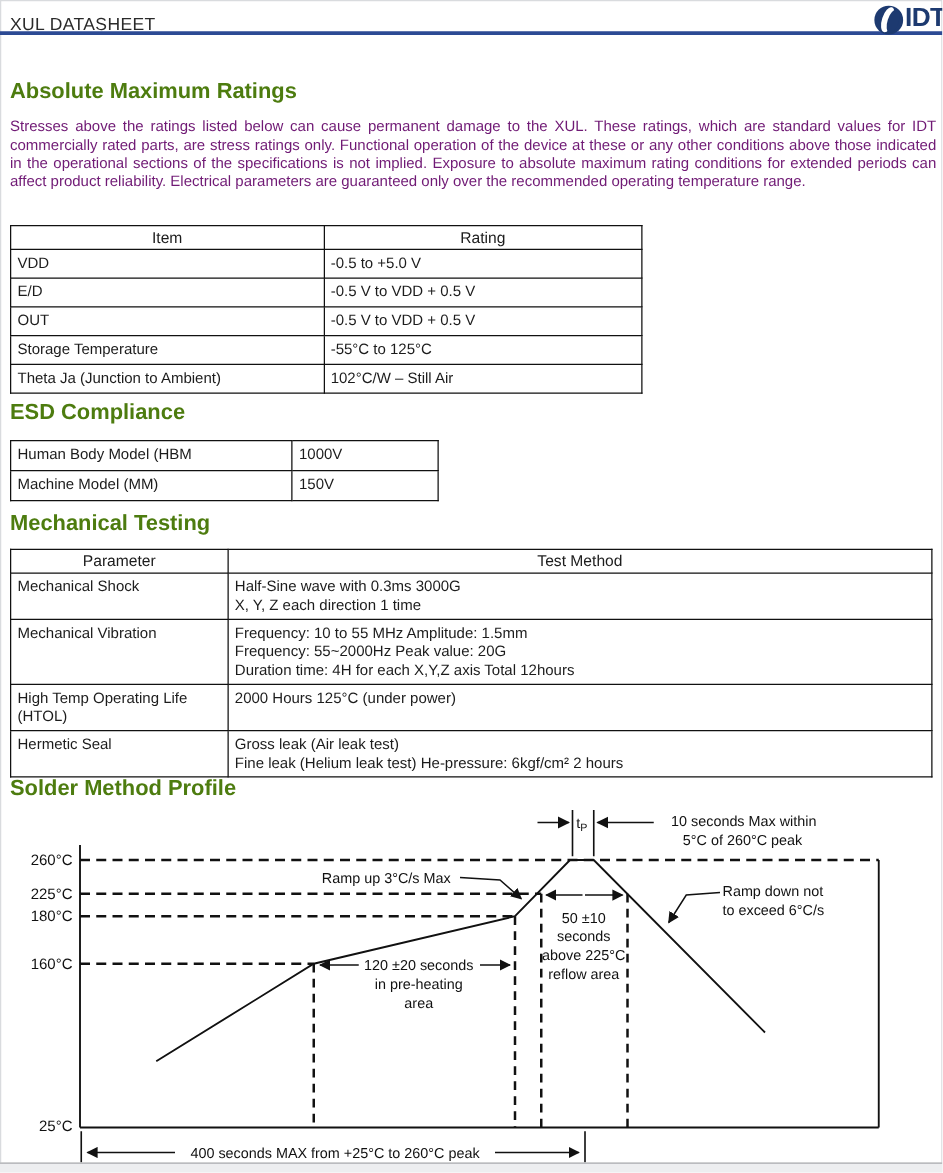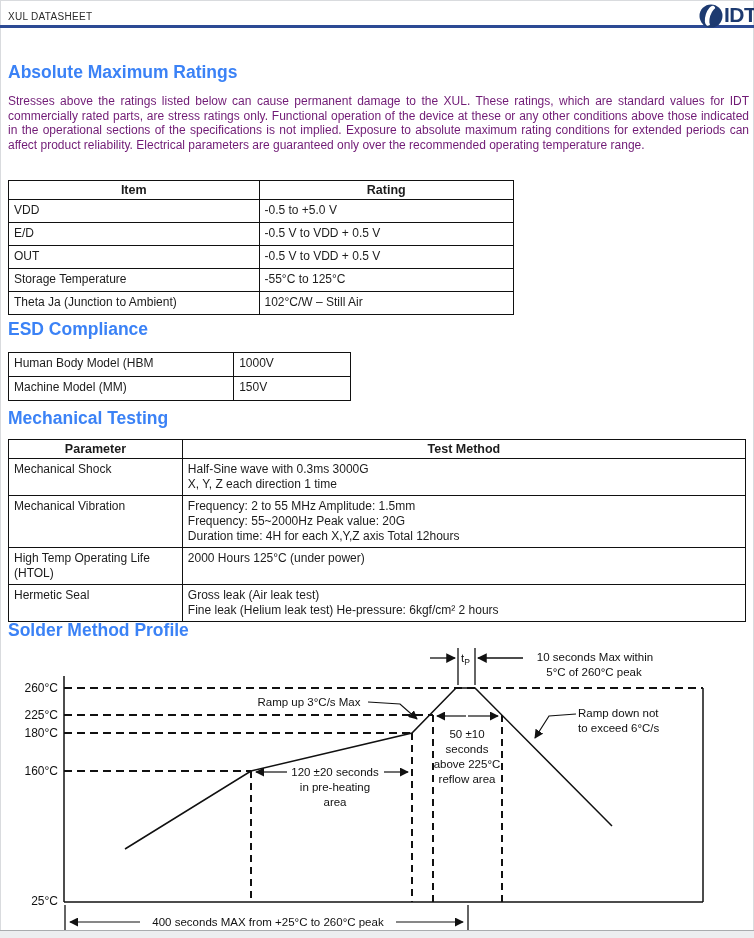--- a/index.html
+++ b/index.html
@@ -2,39 +2,39 @@
 <html><head>
 <meta charset="utf-8">
 <style>
   html,body { margin:0; padding:0; background:#fff; }
   .page {
     position:relative; width:754px; height:938px; overflow:hidden;
     background:#fff; font-family:"Liberation Sans", sans-serif; color:#1c1c1c;
     box-shadow: inset 0 0 0 1px #d9dbde;
   }
   .doc-title {
-    position:absolute; left:8px; top:11px; font-size:10px; letter-spacing:.3px;
+    position:absolute; left:8px; top:11px; font-size:14px; letter-spacing:.3px;
     color:#2a2a2a;
   }
   .header-rule { position:absolute; left:0; top:25px; width:754px; height:3px; }
   .logo { position:absolute; left:698px; top:3px; width:70px; height:26px; }
   .logo-text {
     position:absolute; left:26px; top:0px; font-size:21px; font-weight:bold;
     letter-spacing:-0.5px;
   }
   h2.sec {
-    position:absolute; left:8px; margin:0; font-size:17.5px; font-weight:bold; color:#3b82f6;
+    position:absolute; left:8px; margin:0; font-size:17.5px; font-weight:bold; color:#4d7c0f;
   }
   .para {
     position:absolute; left:8px; top:94px; width:741px; font-size:12px;
     line-height:14.7px; text-align:justify; color:#701a75;
   }
   table { border-collapse:collapse; position:absolute; left:8px; }
   th, td { border:1.5px solid #111; font-size:12px; vertical-align:top; }
-  th { font-weight:bold; text-align:center; padding:2px 16px; font-size:12.5px; }
+  th { font-weight:normal; text-align:center; padding:2px 16px; font-size:12.5px; }
   td { padding:2px 5px; line-height:16px; }
   .t-abs { top:180px; width:506px; }
   .t-abs td { height:18px; }
   .t-esd { top:352px; width:343px; }
   .t-esd td { height:19px; }
   .t-mech { top:439px; width:738px; }
   .t-mech td { padding:3px 5px; line-height:15px; }
   .chart-wrap { position:absolute; left:0; top:640px; width:754px; height:298px; }
   .chart-wrap svg { display:block; }
   .chart-wrap text { font-family:"Liberation Sans", sans-serif; font-size:11.5px; fill:#111; }
@@ -130,21 +130,21 @@
     <tr>
       <td>Mechanical Shock</td>
       <td>
         <div>Half-Sine wave with 0.3ms 3000G</div>
         <div>X, Y, Z each direction 1 time</div>
       </td>
     </tr>
     <tr>
       <td>Mechanical Vibration</td>
       <td>
-        <div>Frequency: 2 to 55 MHz Amplitude: 1.5mm</div>
+        <div>Frequency: 10 to 55 MHz Amplitude: 1.5mm</div>
         <div>Frequency: 55~2000Hz Peak value: 20G</div>
         <div>Duration time: 4H for each X,Y,Z axis Total 12hours</div>
       </td>
     </tr>
     <tr>
       <td>High Temp Operating Life (HTOL)</td>
       <td>
         <div>2000 Hours 125°C (under power)</div>
       </td>
     </tr>

